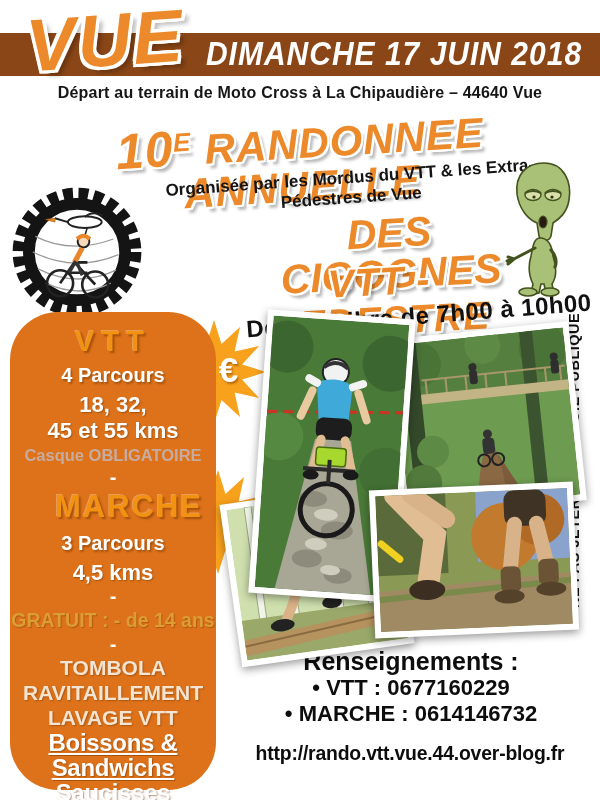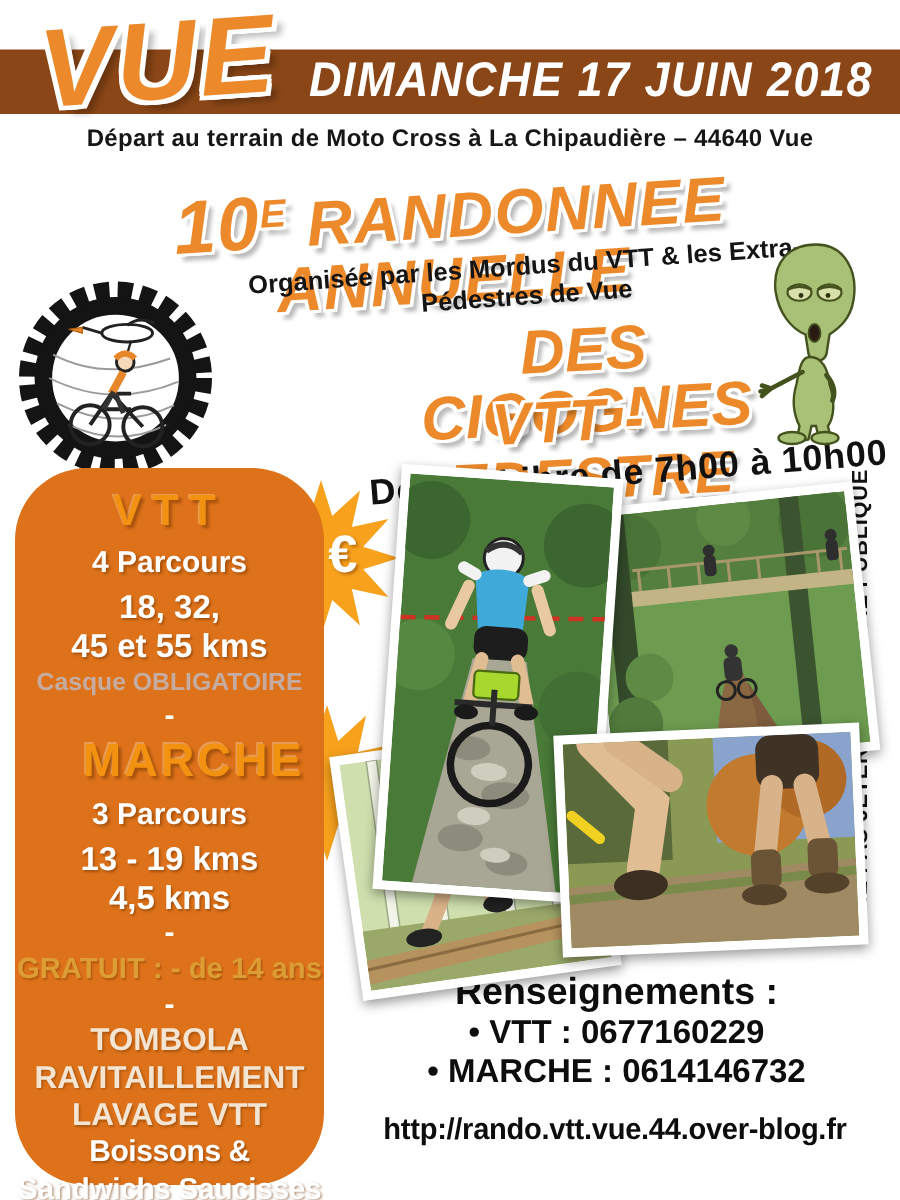--- a/index.html
+++ b/index.html
@@ -67,22 +67,22 @@
   .sb-big{font-size:20px; font-weight:bold; color:#fff; line-height:34px;
     text-shadow:1.5px 1.5px 2px rgba(110,50,0,.5);}
   .sb-mid{font-size:22px; font-weight:bold; color:#fff; line-height:26px;
     text-shadow:1px 1px 1.5px rgba(110,50,0,.5);}
   .sb-casque{font-size:16.5px; font-weight:bold; color:#c6aca0; line-height:23px;}
   .sb-dash{font-size:20px; font-weight:bold; color:#fff; line-height:21px;}
   .sb-gratuit{font-size:19.5px; font-weight:bold; color:#dc9d35; line-height:27px;
     text-shadow:1px 1px 1px rgba(120,55,0,.4);}
   .sb-cream{font-size:21px; font-weight:bold; color:#f4e4d2; line-height:25px;
     text-shadow:1px 1px 1.5px rgba(110,50,0,.45);}
-  .sb-white{font-size:20px; font-weight:bold; color:#fff; line-height:25px;
-    text-shadow:1px 1px 1.5px rgba(110,50,0,.5); letter-spacing:-.3px;}
+  .sb-white{font-size:24px; font-weight:bold; color:#fff; line-height:25px;
+    text-shadow:1px 1px 1.5px rgba(110,50,0,.5); letter-spacing:-.3px;text-decoration:underline;}
 
   
   .burst{width:104px; height:104px;}
   .burst svg{display:block; width:104px; height:104px;}
   .burst .price{
     position:absolute; left:0; top:30px; width:104px; text-align:center;
     font-size:35px; font-weight:bold; color:#fff;
     text-shadow:1.5px 1.5px 2px rgba(120,55,0,.5);
   }
   .burst1{left:162px; top:320px;}
@@ -323,21 +323,20 @@
 
   <div class="abs sidebar">
     <div class="sb-header">VTT</div>
     <div class="sb-big">4 Parcours</div>
     <div class="sb-mid">18, 32,</div>
     <div class="sb-mid">45 et 55 kms</div>
     <div class="sb-casque">Casque OBLIGATOIRE</div>
     <div class="sb-dash">-</div>
     <div class="sb-header2">MARCHE</div>
     <div class="sb-big">3 Parcours</div>
-    <div class="sb-mid">13 - 19 kms</div>
     <div class="sb-mid">4,5 kms</div>
     <div class="sb-dash">-</div>
     <div class="sb-gratuit">GRATUIT : - de 14 ans</div>
     <div class="sb-dash">-</div>
     <div class="sb-cream">TOMBOLA</div>
     <div class="sb-cream">RAVITAILLEMENT</div>
     <div class="sb-cream">LAVAGE VTT</div>
     <div class="sb-white">Boissons &amp;</div>
     <div class="sb-white">Sandwichs Saucisses</div>
   </div>

